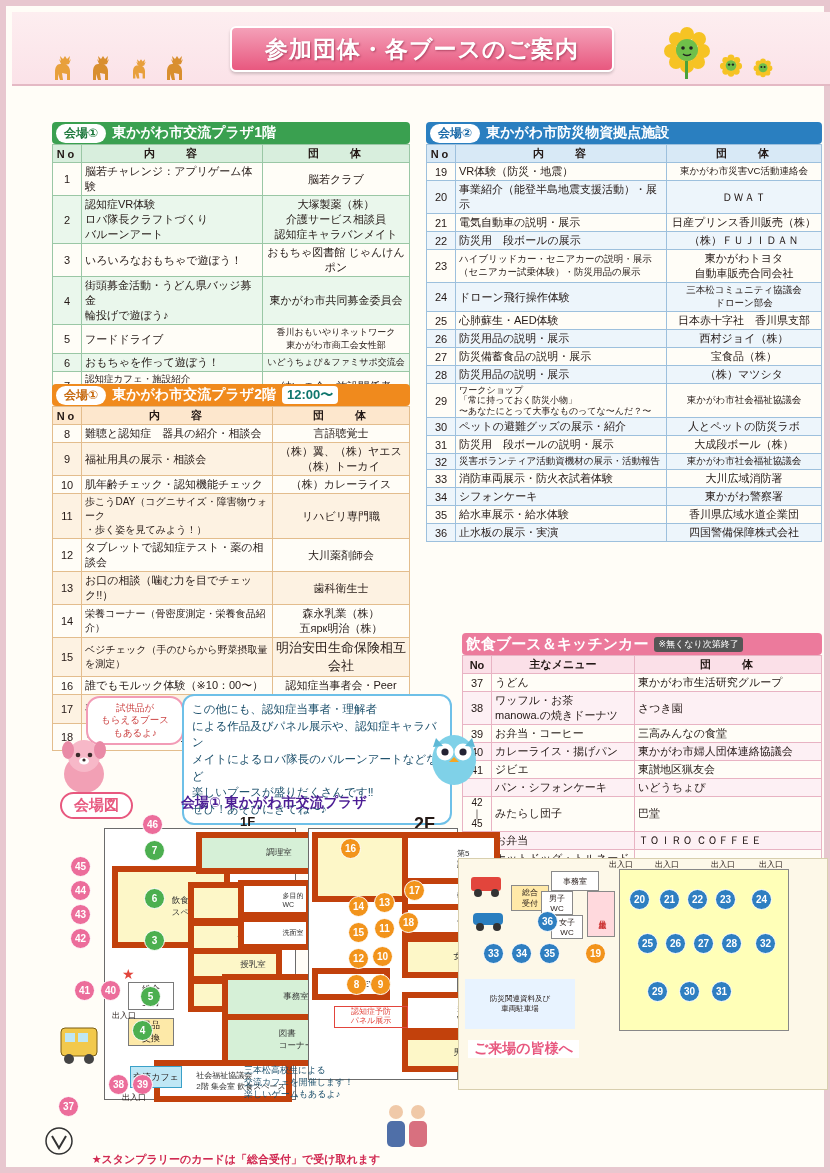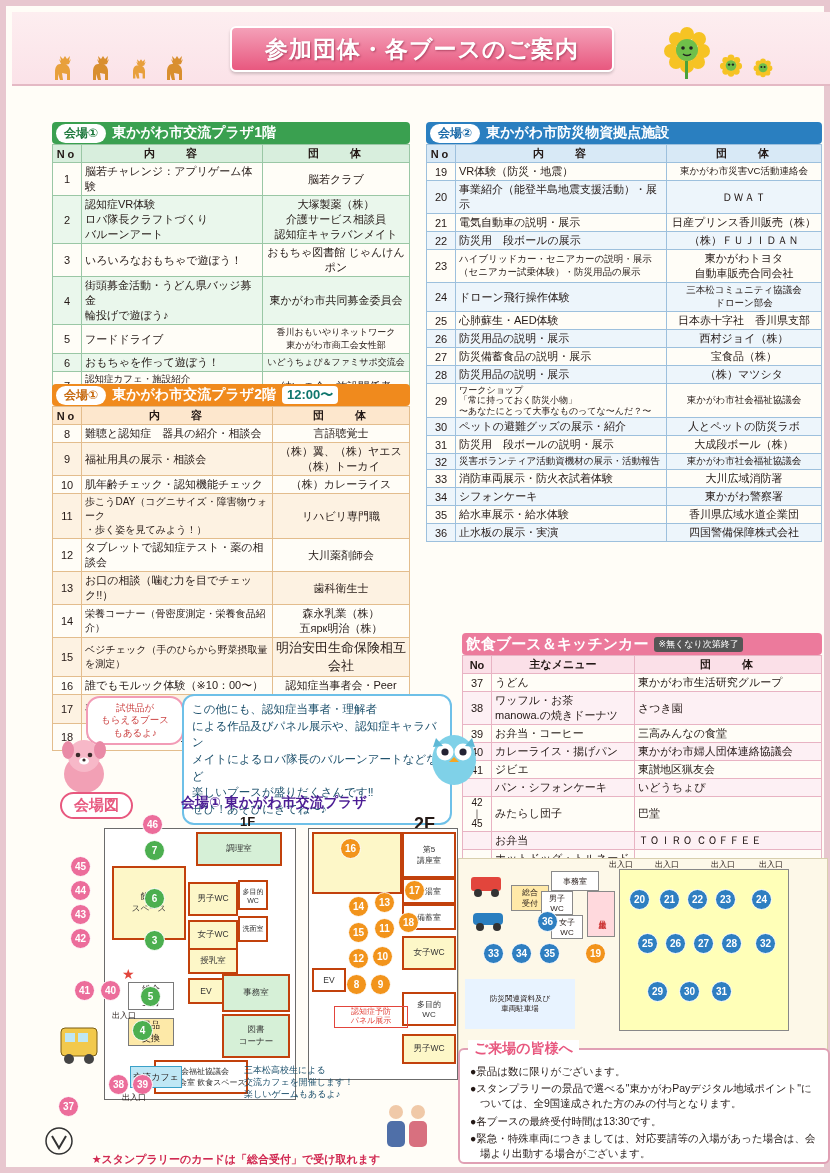--- a/index.html
+++ b/index.html
@@ -96,22 +96,22 @@
   
   .map-wrap{position:absolute;left:10px;top:790px;width:440px;height:350px;}
   .map-title{
     position:absolute;left:44px;top:-4px;background:#fff;border:2px solid #e8587f;
     color:#e8587f;font-weight:bold;font-size:15px;border-radius:14px;padding:2px 12px;
   }
   .venue1-label{
     position:absolute;left:165px;top:-2px;font-size:14px;font-weight:bold;color:#4c1d95;
   }
   .floorbox{position:absolute;border:1.5px solid #6b6b6b;background:#fff;}
-  .room{position:absolute;border:2px solid #c2410c;background:#fdf7c8;font-size:8.5px;
-        display:flex;align-items:center;justify-content:center;text-align:center;color:#333;}
+  .room{position:absolute;border:6px solid #c2410c;background:#fdf7c8;font-size:8.5px;
+        display:flex;align-items:center;justify-content:center;text-align:left;color:#333;padding-left:36px;}
   .room.green{background:#d6f0d7;}
   .room.plain{background:#ffffff;}
   .circ{
     position:absolute;border-radius:50%;width:19px;height:19px;
     display:flex;align-items:center;justify-content:center;
     font-size:10px;font-weight:bold;color:#fff;border:1.5px solid #fff;
   }
   .c-green{background:#4caf50;}
   .c-orange{background:#f2941c;}
   .c-blue{background:#2f7fc1;}
@@ -729,28 +729,20 @@
     </div>
     <div style="position:absolute;left:10px;top:44px;width:40px;height:30px;">
       <svg viewBox="0 0 40 30" width="40" height="30">
           <rect x="4" y="10" width="30" height="12" rx="4" fill="#2a7fc0"></rect>
           <circle cx="11" cy="24" r="4" fill="#333"></circle>
           <circle cx="28" cy="24" r="4" fill="#333"></circle>
         </svg>
     </div>
   </div>
 
-  <div class="notice">
-    <ul>
-      <li>●景品は数に限りがございます。</li>
-      <li>●スタンプラリーの景品で選べる"東かがわPayデジタル地域ポイント"については、全9国達成された方のみの付与となります。</li>
-      <li>●各ブースの最終受付時間は13:30です。</li>
-      <li>●緊急・特殊車両につきましては、対応要請等の入場があった場合は、会場より出動する場合がございます。</li>
-    </ul>
-  </div>
   <div class="notice-title">ご来場の皆様へ</div>
 
   <div style="position:absolute;left:372px;top:1090px;width:60px;height:60px;">
     <svg viewBox="0 0 60 60" width="60" height="60">
       <circle cx="18" cy="16" r="7" fill="#f0c9a8"></circle>
         <rect x="9" y="25" width="18" height="26" rx="5" fill="#4f6fa8"></rect>
       <circle cx="40" cy="16" r="7" fill="#f0c9a8"></circle>
         <rect x="31" y="25" width="18" height="26" rx="5" fill="#d8707f"></rect>
     </svg>
   </div>

